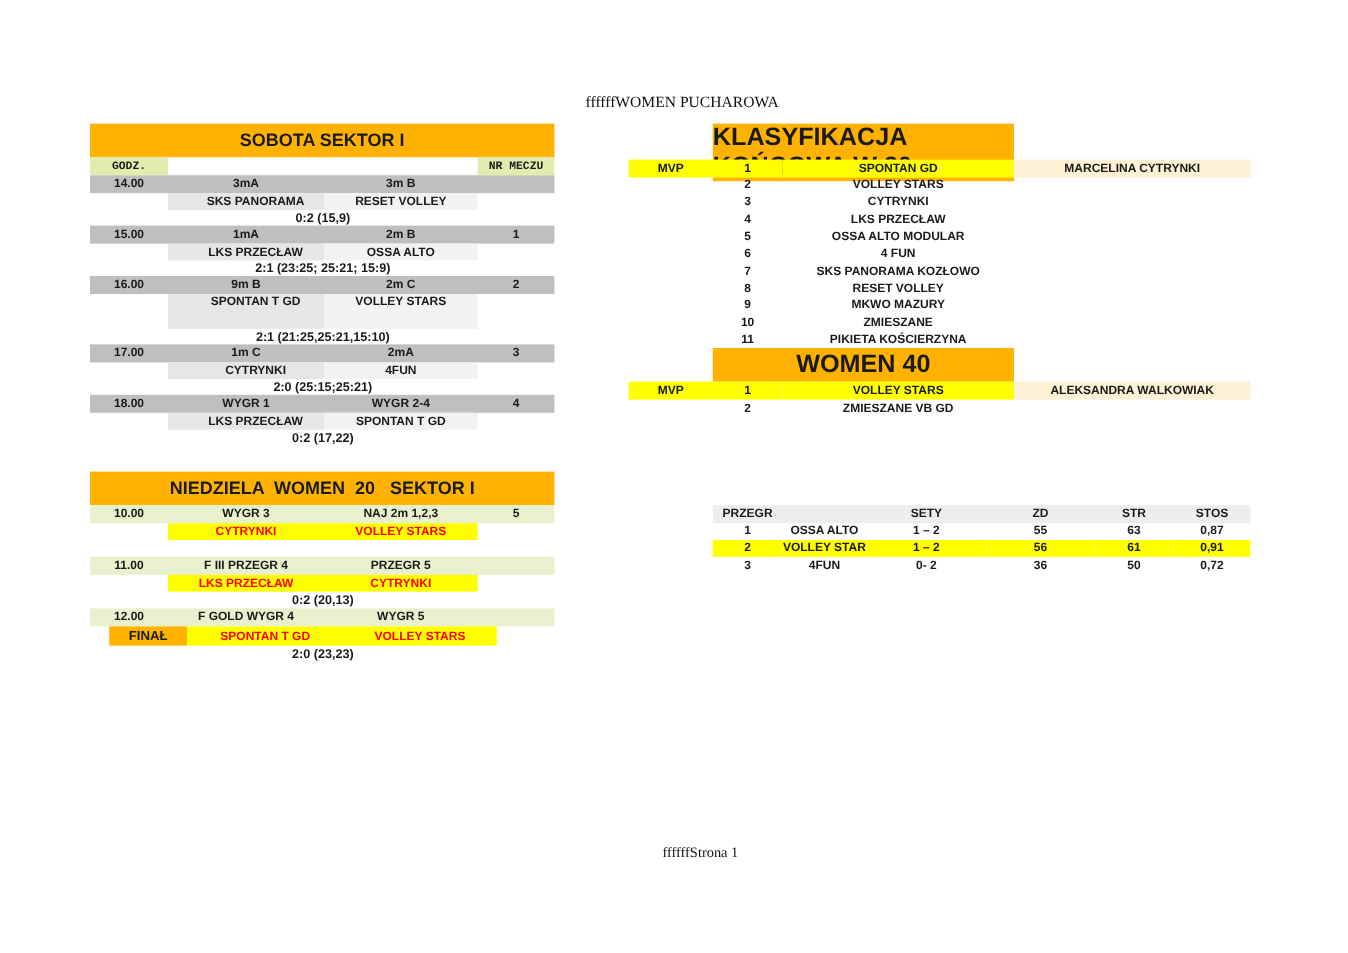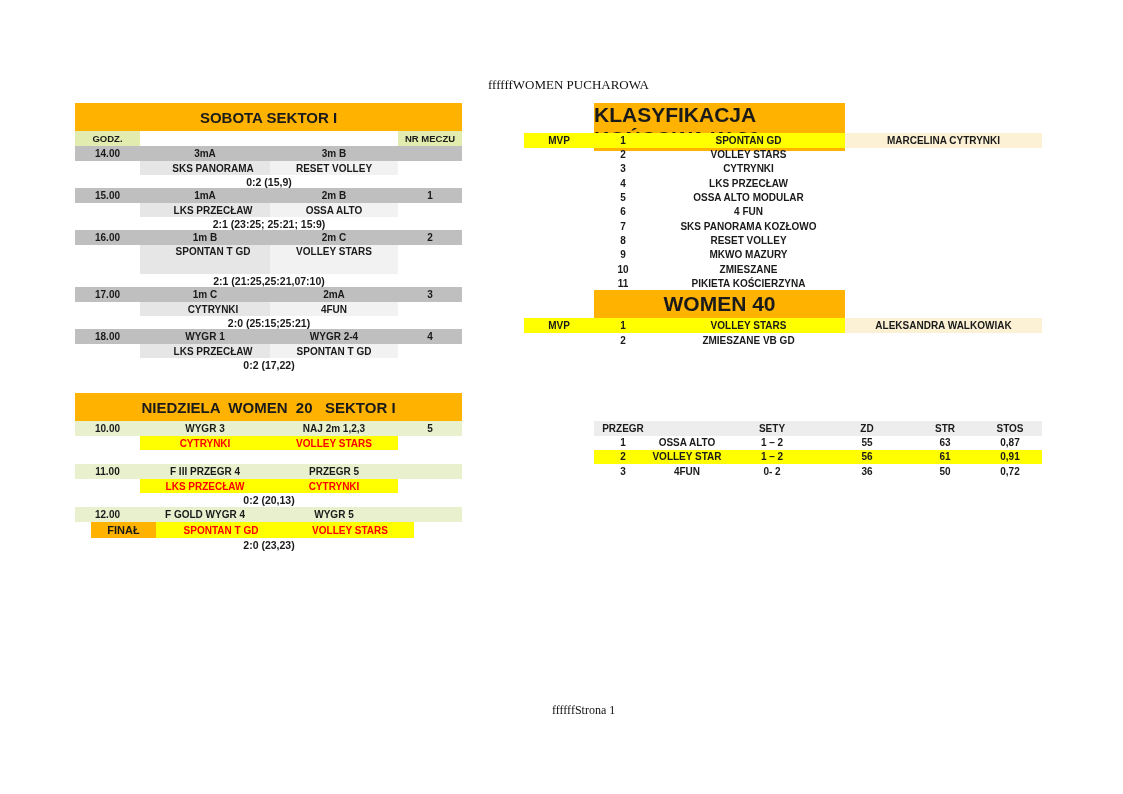--- a/index.html
+++ b/index.html
@@ -27,21 +27,21 @@
   .tbl{position:absolute;}
   .sobota{left:75px;top:103px;width:387px;}
   .niedziela{left:75px;top:393px;width:387px;}
   .klas{left:524px;top:103px;width:518px;}
   .stats{left:594px;top:421px;width:448px;}
 
   .band{height:28px;display:flex;align-items:center;justify-content:center;
         background:var(--orange);font-size:15px;font-weight:700;white-space:pre;}
 
   .sch-row{display:grid;grid-template-columns:65px 130px 128px 64px;}
-  .subhead{height:15px;}
+  .subhead{height:15px;font-family:Liberation Mono, monospace;}
   .subhead .cell{font-size:9.5px;}
   .time-row{height:15px;background:var(--gray-time);}
   .niedziela .time-row{background:var(--green-b);}
   .team-row{height:14px;}
   .team-row.tall{height:29px;}
   .team-row.tall .cell{align-items:flex-start;padding-top:1px;}
   .team-row.final{height:16px;margin-left:16px;}
   .score-row{height:13px;}
   .niedziela .score-row{height:14px;}
 
@@ -114,33 +114,33 @@
       <div class="cell"></div>
     </div>
     <div class="sch-row score-row">
       <div class="cell"></div>
       <div class="cell score">2:1 (23:25; 25:21; 15:9)</div>
       <div class="cell"></div>
     </div>
 
     <div class="sch-row time-row">
       <div class="cell">16.00</div>
-      <div class="cell">1m B</div>
+      <div class="cell">9m B</div>
       <div class="cell">2m C</div>
       <div class="cell">2</div>
     </div>
     <div class="sch-row team-row tall">
       <div class="cell"></div>
       <div class="cell c-ta">SPONTAN T GD</div>
       <div class="cell c-tb">VOLLEY STARS</div>
       <div class="cell"></div>
     </div>
     <div class="sch-row score-row">
       <div class="cell"></div>
-      <div class="cell score">2:1 (21:25,25:21,07:10)</div>
+      <div class="cell score">2:1 (21:25,25:21,15:10)</div>
       <div class="cell"></div>
     </div>
 
     <div class="sch-row time-row">
       <div class="cell">17.00</div>
       <div class="cell">1m C</div>
       <div class="cell">2mA</div>
       <div class="cell">3</div>
     </div>
     <div class="sch-row team-row">

